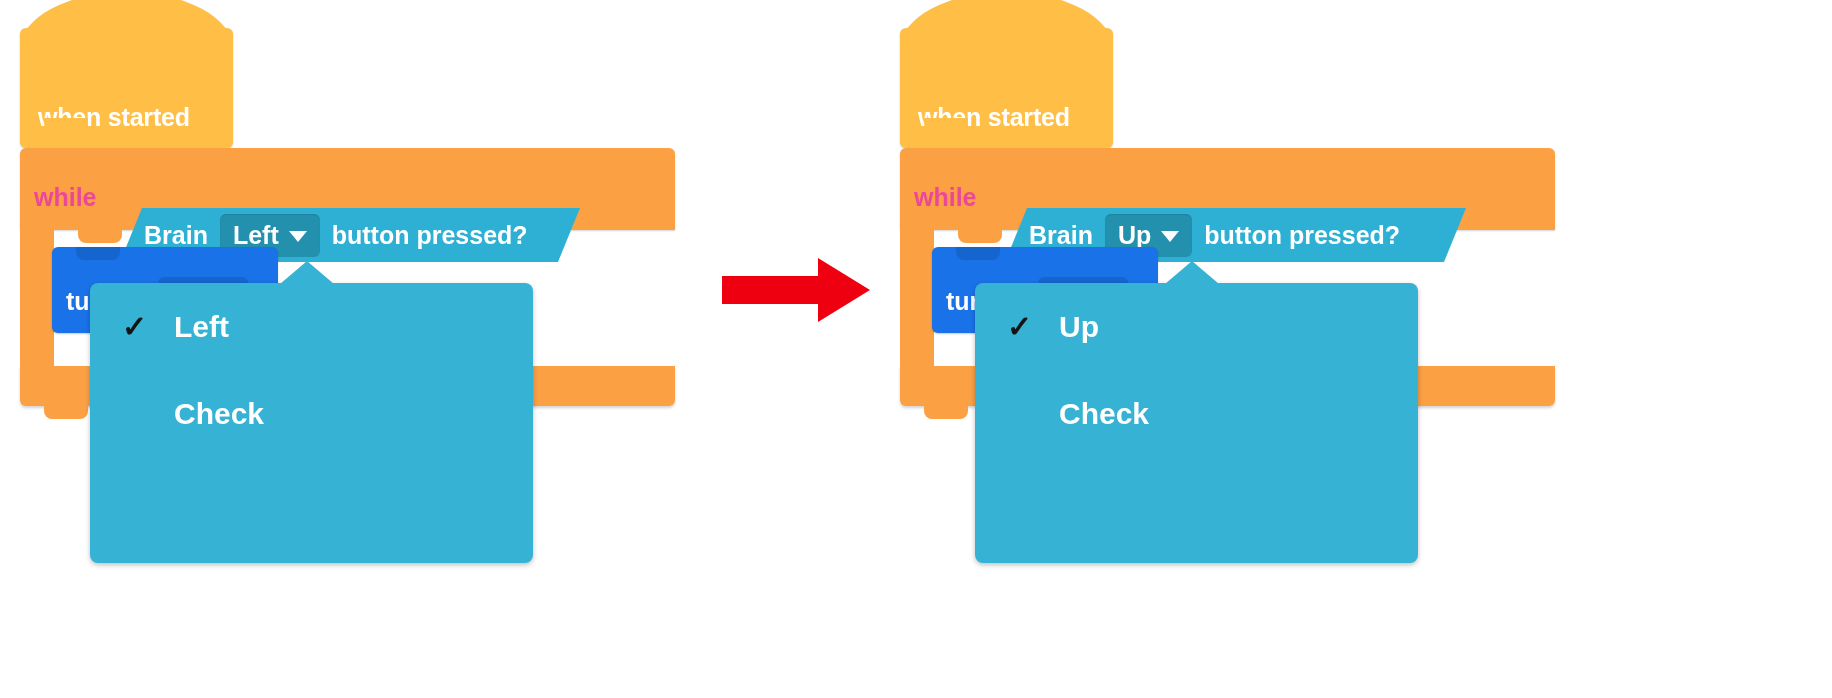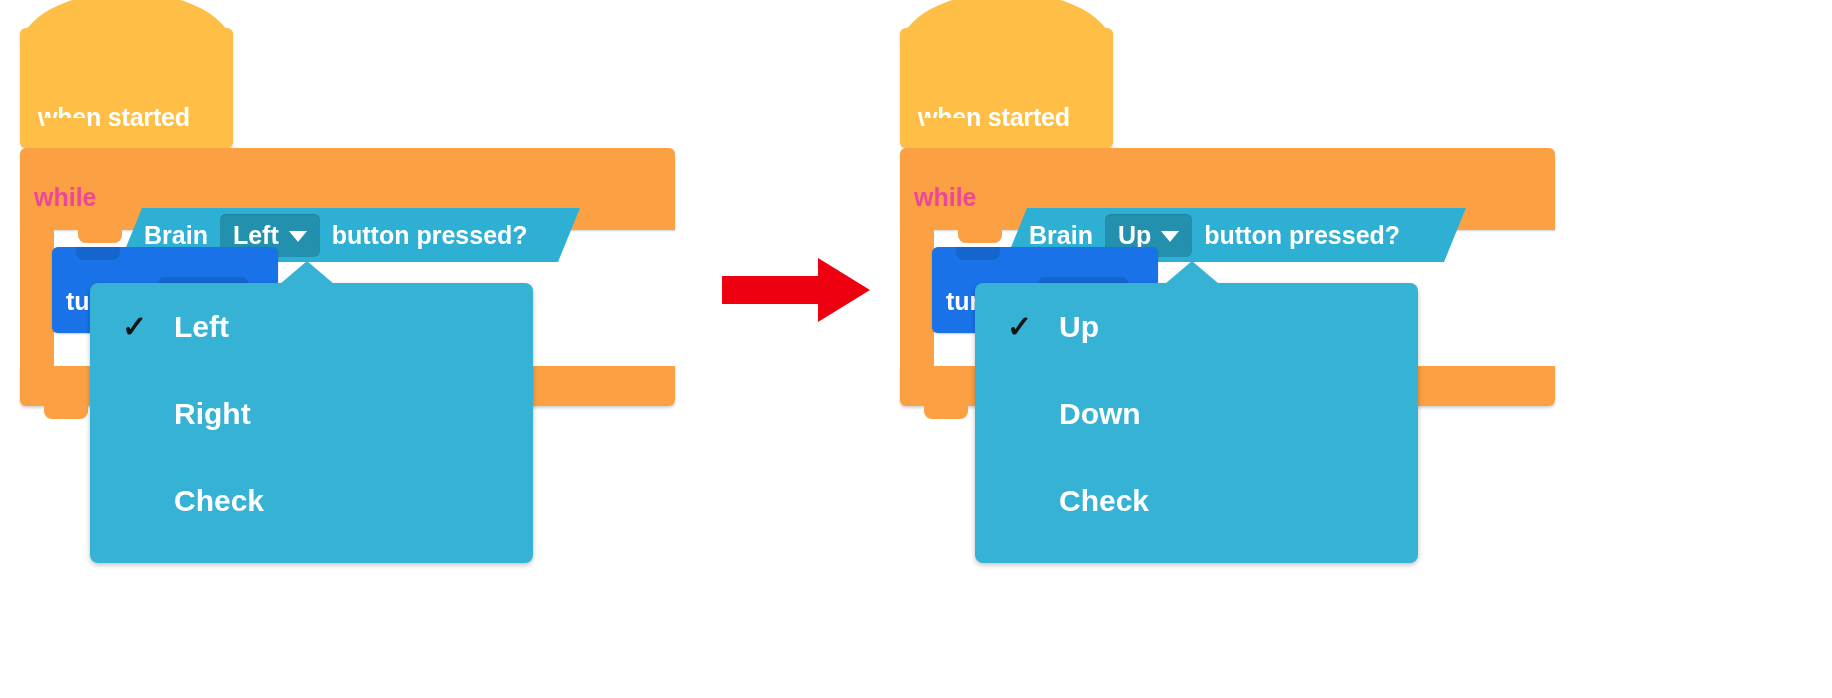--- a/index.html
+++ b/index.html
@@ -314,24 +314,20 @@
     </div>
 
     <div class="dd-menu">
       <div class="dd-pointer"></div>
       <div class="dd-item">
         <span class="dd-check">✓</span>
         <span class="dd-item-label">Left</span>
       </div>
       <div class="dd-item">
         <span class="dd-check"></span>
-        <span class="dd-item-label">Right</span>
-      </div>
-      <div class="dd-item">
-        <span class="dd-check"></span>
         <span class="dd-item-label">Check</span>
       </div>
     </div>
 
   </div>
 
   <div class="red-arrow">
     <svg width="150" height="80" viewBox="0 0 150 80">
       <path d="M0 26 H96 V8 L148 40 L96 72 V54 H0 Z" fill="#ee0011"></path>
     </svg>
@@ -374,23 +370,19 @@
     </div>
 
     <div class="dd-menu">
       <div class="dd-pointer"></div>
       <div class="dd-item">
         <span class="dd-check">✓</span>
         <span class="dd-item-label">Up</span>
       </div>
       <div class="dd-item">
         <span class="dd-check"></span>
-        <span class="dd-item-label">Down</span>
-      </div>
-      <div class="dd-item">
-        <span class="dd-check"></span>
         <span class="dd-item-label">Check</span>
       </div>
     </div>
 
   </div>
 
 </div>
 
 </body></html>

